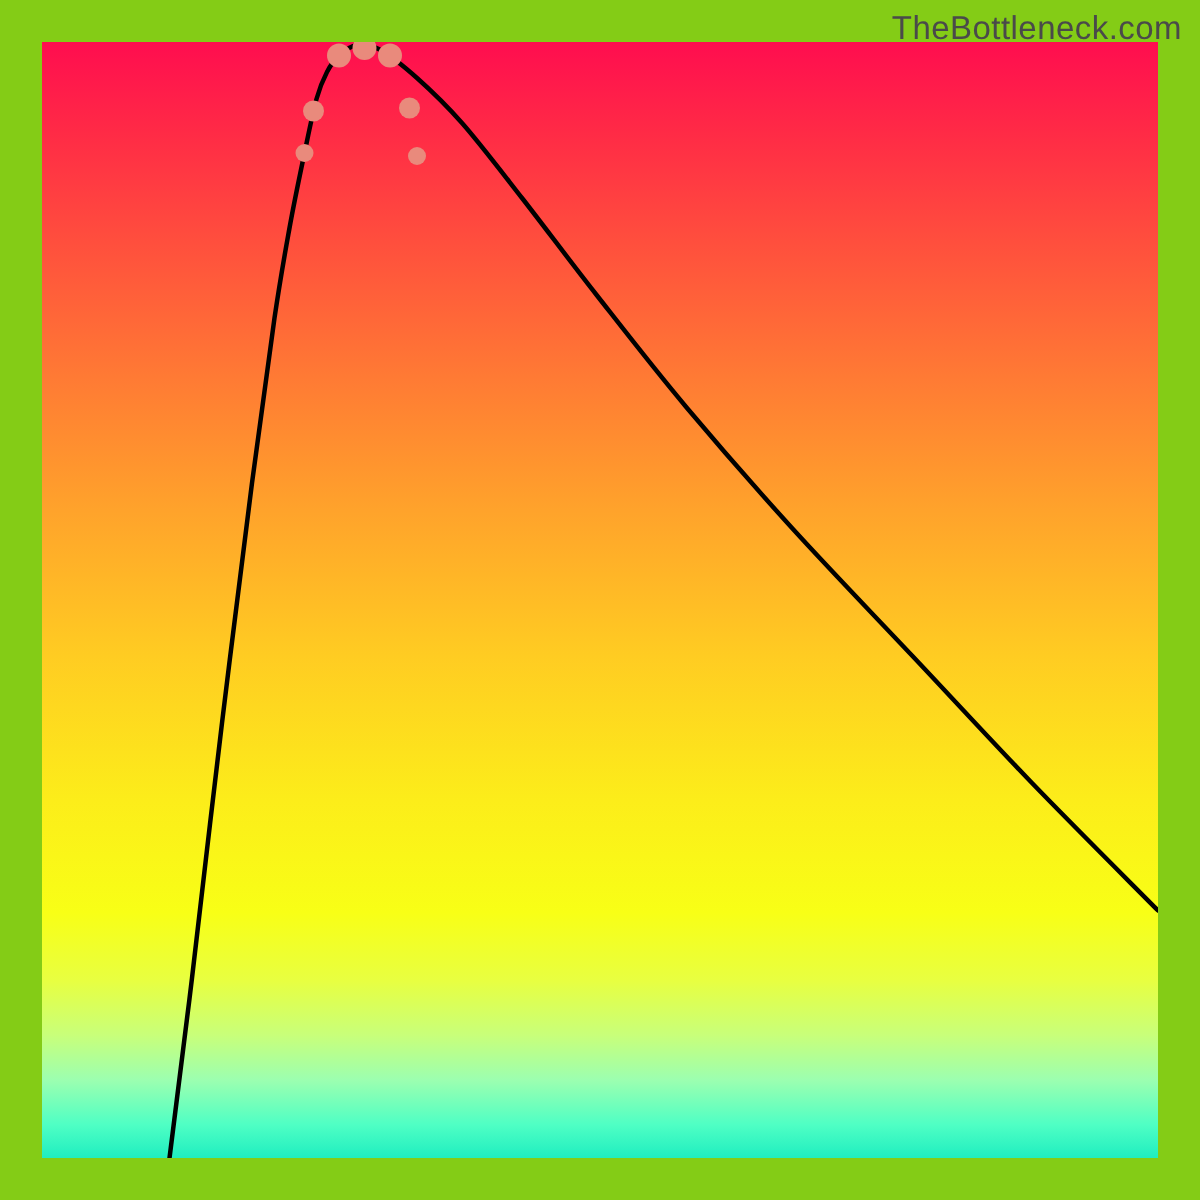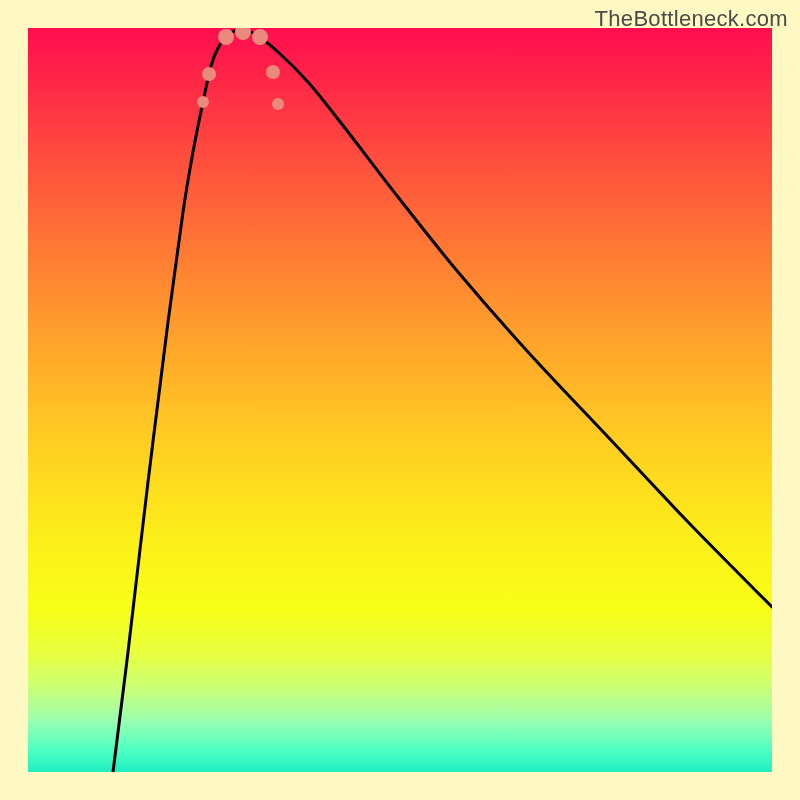--- a/index.html
+++ b/index.html
@@ -8,21 +8,21 @@
     width: 800px;
     height: 800px;
     overflow: hidden;
     background: #000;
     font-family: Arial, sans-serif;
   }
   .frame {
     position: relative;
     width: 800px;
     height: 800px;
-    background: #fef9c3;
+    background: #84cc16;
   }
   .plot-area {
     position: absolute;
     left: 28px;
     top: 28px;
     width: 744px;
     height: 744px;
     overflow: hidden;
   }
   .gradient-bg {

